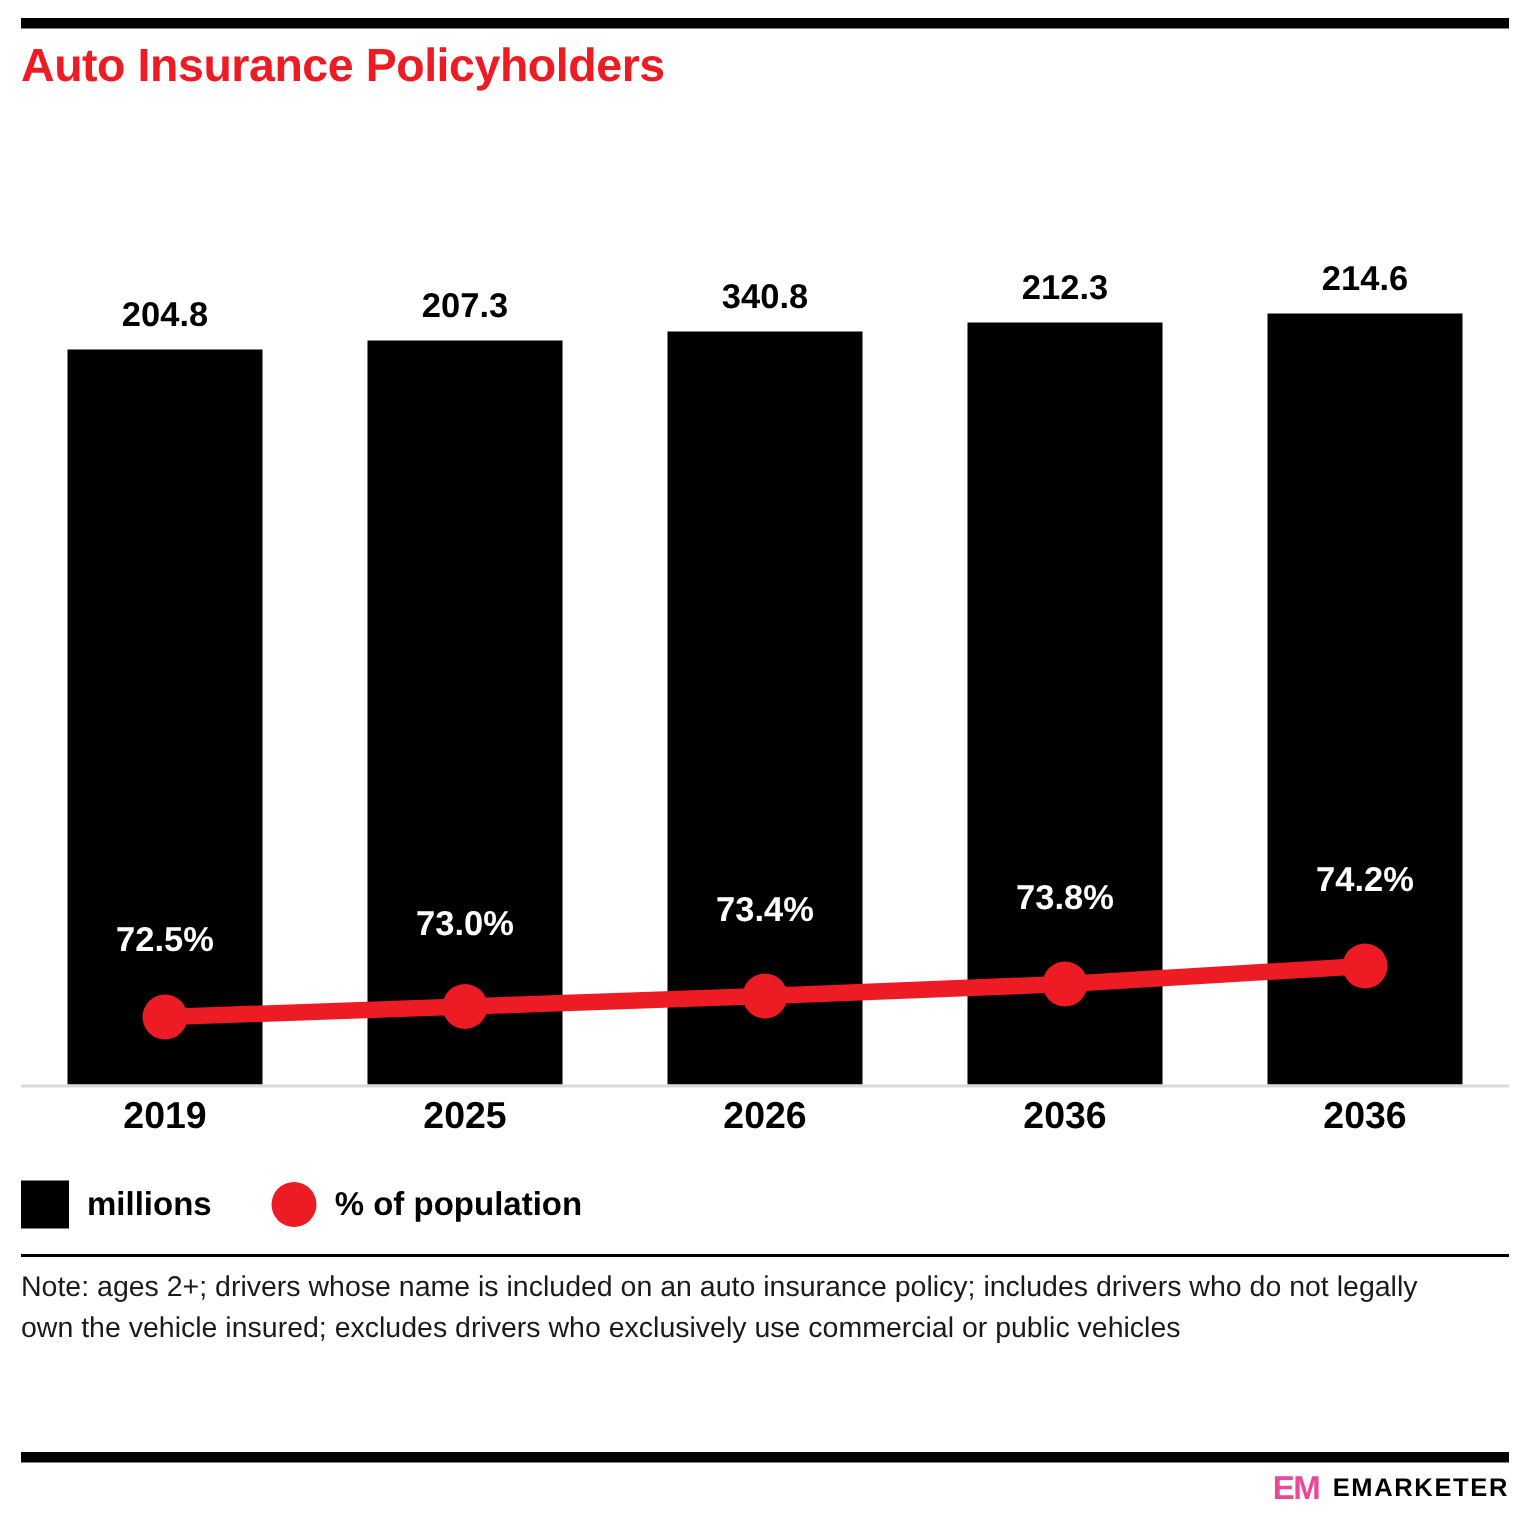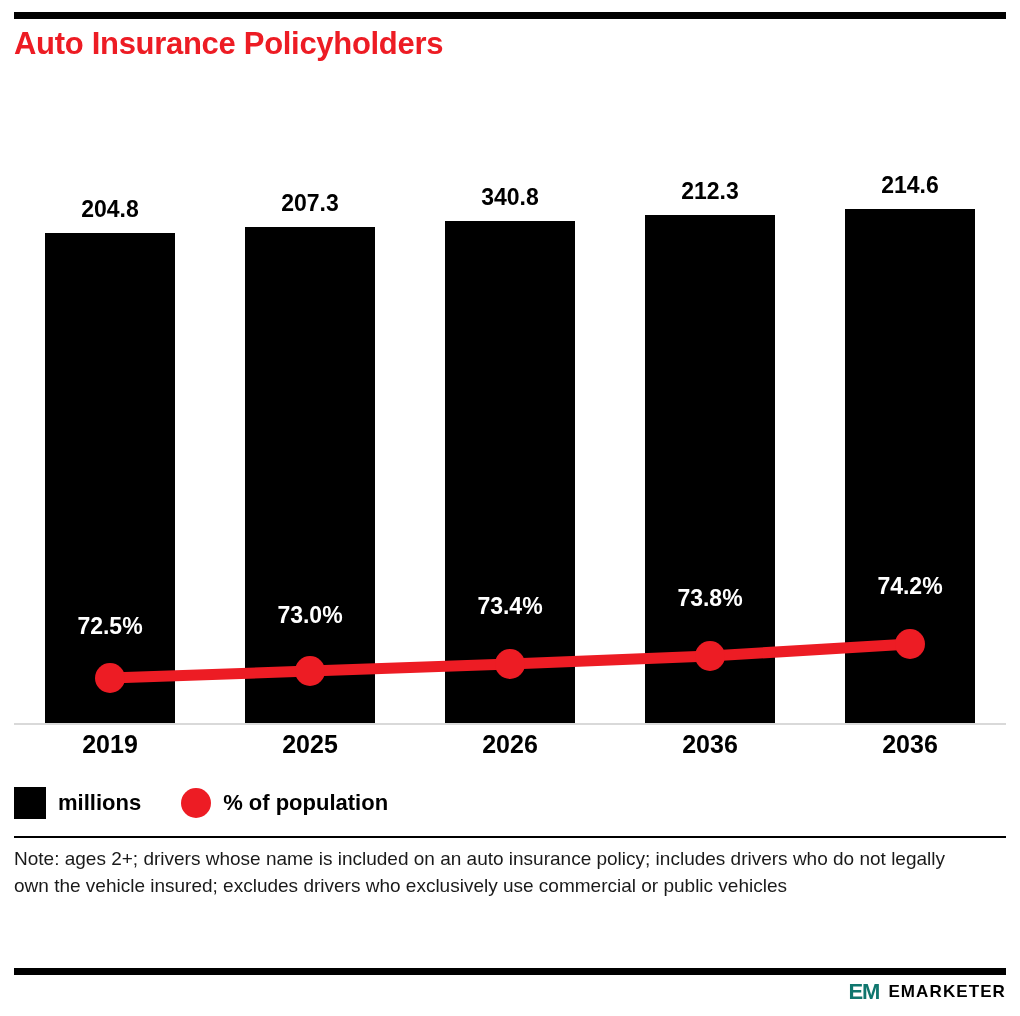--- a/index.html
+++ b/index.html
@@ -100,21 +100,21 @@
   }
   .bottom-rule {
     position: absolute; left: 14px; top: 968px;
     width: 992px; height: 7px; background: #000000;
   }
   .brand {
     position: absolute; right: 14px; top: 978px;
     display: flex; align-items: center; height: 28px;
   }
   .brand-mark {
-    font-size: 22px; font-weight: bold; color: #0f766e;
+    font-size: 22px; font-weight: bold; color: #ec4899;
     margin-right: 9px; letter-spacing: -1px;
   }
   .brand-name {
     font-size: 17px; font-weight: bold; color: #000000; letter-spacing: 1.1px;
   }
 </style>
 </head>
 <body>
 
 <div id="page">

